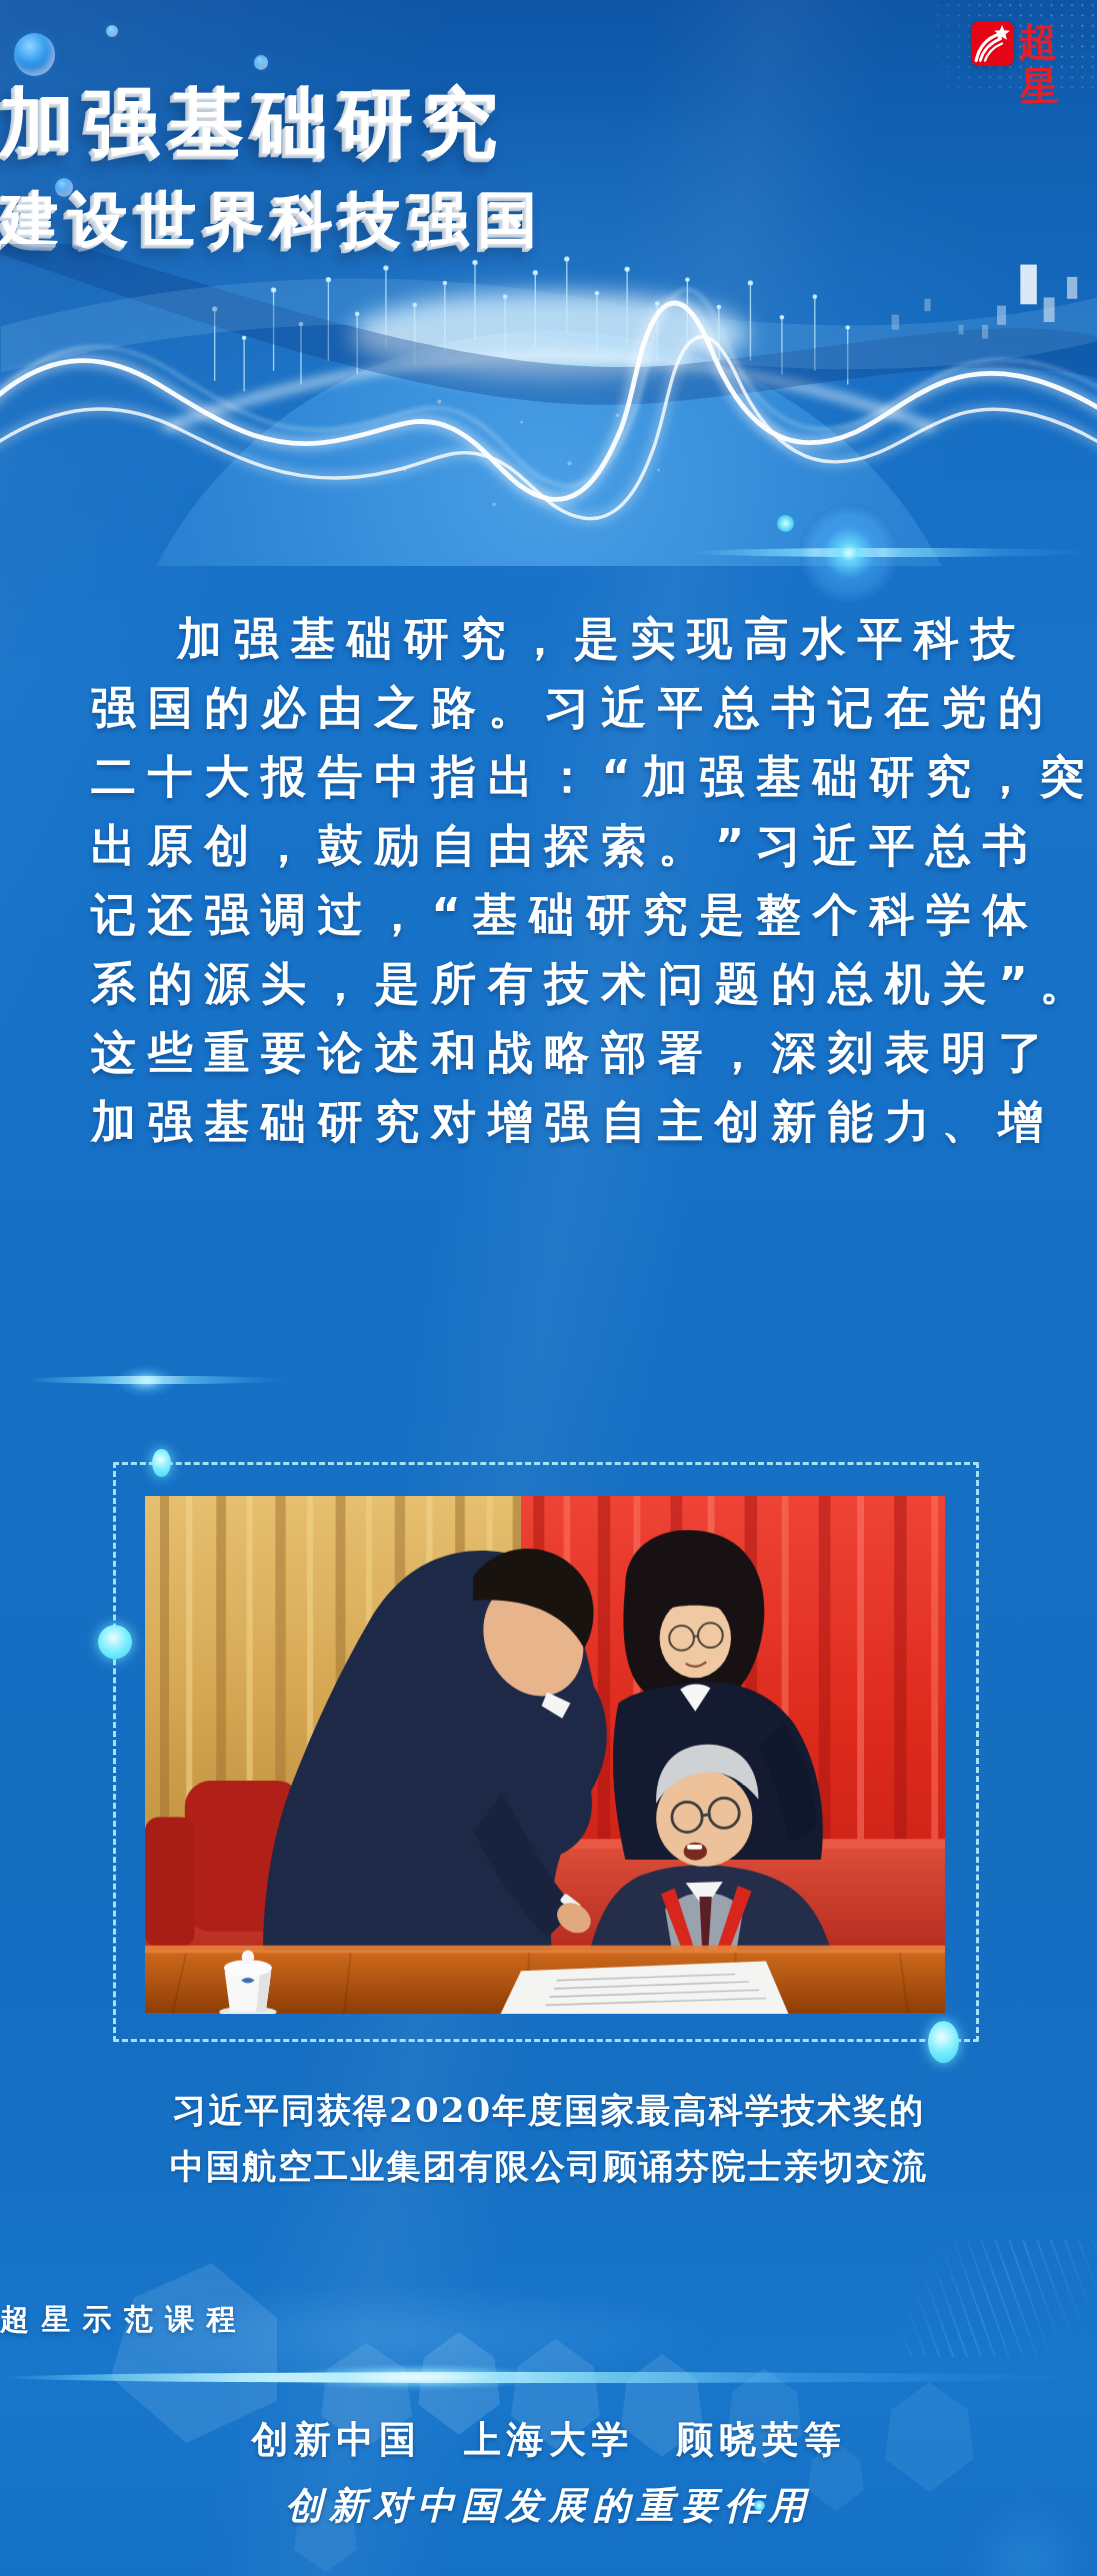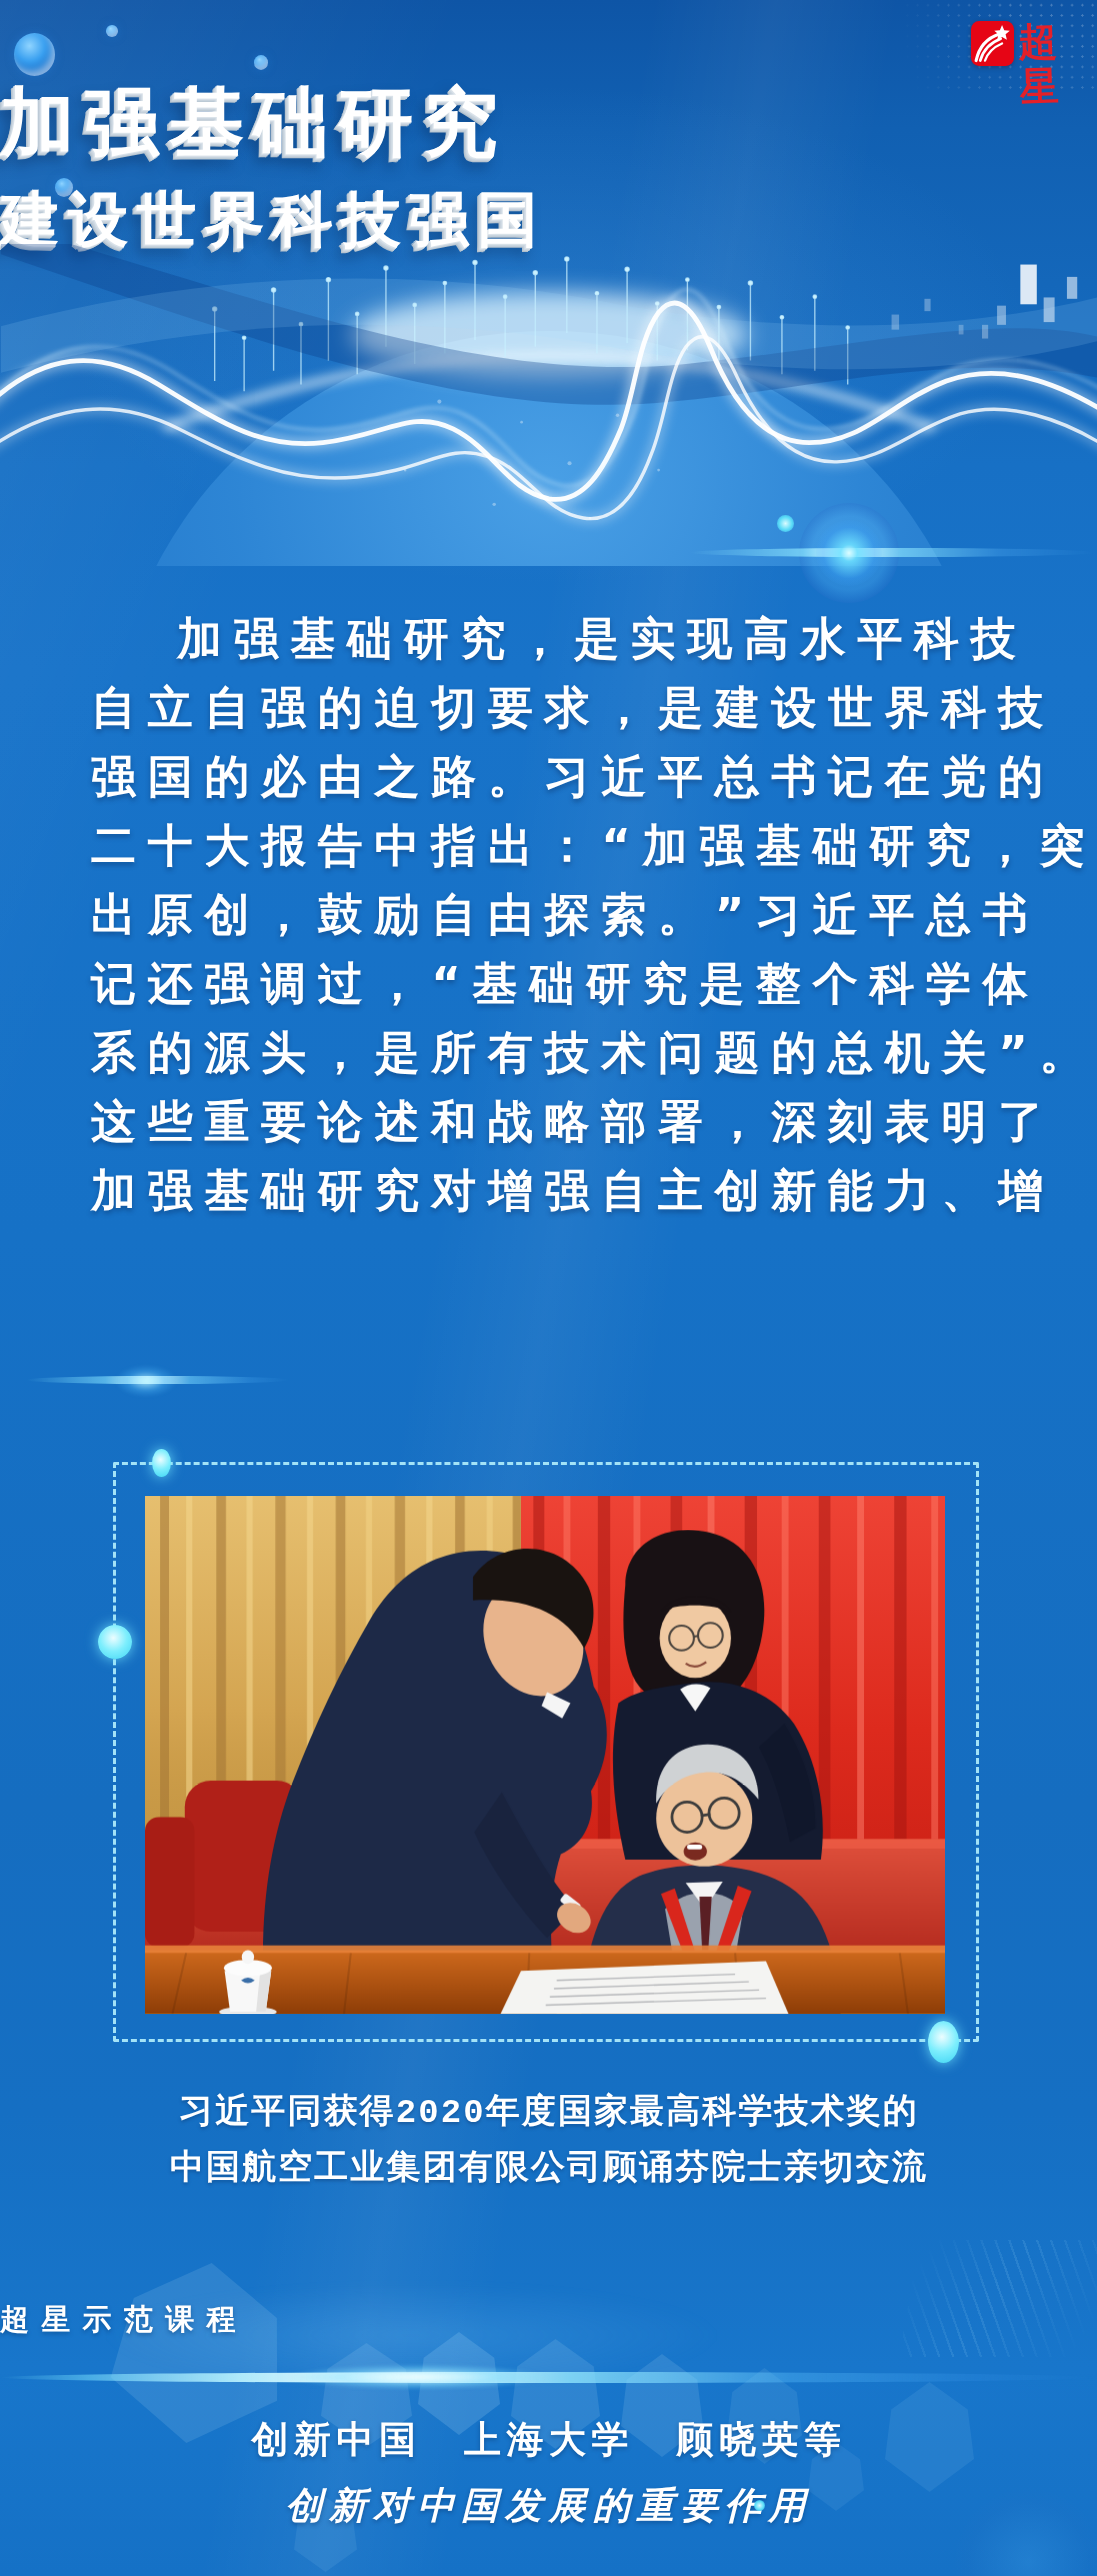--- a/index.html
+++ b/index.html
@@ -66,21 +66,21 @@
     background:radial-gradient(circle at 45% 38%,#ecfdff 0%,#7deefd 48%,#3ed4f4 100%);
     box-shadow:0 0 12.3px rgba(120,235,255,.8);}
   .fd1{left:152px;top:1449px;width:18.5px;height:28px;}
   .fd2{left:98px;top:1625px;width:34px;height:34px;}
   .fd3{left:928px;top:2021px;width:31px;height:42px;}
   .photo{position:absolute;left:145px;top:1496px;width:800px;height:518px;overflow:hidden;background:#c89a45;}
   
   .caption{position:absolute;left:0;width:100%;text-align:center;color:#fff;font-weight:700;
     font-family:"DejaVu Serif","Liberation Serif",serif;font-size:34px;letter-spacing:2.1px;
     text-shadow:0 2.1px 3.4px rgba(10,40,90,.35);white-space:nowrap;}
-  .cap1{top:2088px;font-family:Liberation Mono, monospace;}
+  .cap1{top:2088px;}
   .cap2{top:2144px;}
   
   .f-badge{position:absolute;left:0;top:2300px;width:100%;text-align:left;color:#fff;font-weight:900;
     font-size:29px;letter-spacing:12.3px;text-shadow:0 2.1px 4.1px rgba(6,40,90,.4);}
   .f-info{position:absolute;left:0;top:2415px;width:100%;text-align:center;color:#fff;font-weight:900;
     font-size:37px;letter-spacing:5.5px;text-shadow:0 2.1px 4.1px rgba(6,40,90,.4);}
   .f-topic{position:absolute;left:0;top:2481px;width:100%;text-align:center;color:#fff;font-weight:900;
     font-size:37px;letter-spacing:6.9px;text-shadow:0 2.1px 4.1px rgba(6,40,90,.4);font-style:italic;}
   .bottom-haze{position:absolute;left:103px;top:2284px;width:617px;height:103px;border-radius:50%;
     background:radial-gradient(closest-side,rgba(130,205,255,.20),transparent);filter:blur(5.5px);}
@@ -240,21 +240,20 @@
     </g>
   </svg>
 
   <div class="flare-sphere"></div>
   <div class="flare-line fl-right"></div>
   <div class="flare-core-r"></div>
   <div class="dot-cyan dc1"></div>
 
   <div class="para">
       <div class="para-line">加强基础研究，是实现高水平科技</div>
-      <div class="para-line">自立自强的迫切要求，是建设世界科技</div>
       <div class="para-line">强国的必由之路。习近平总书记在党的</div>
       <div class="para-line">二十大报告中指出：“加强基础研究，突</div>
       <div class="para-line">出原创，鼓励自由探索。”习近平总书</div>
       <div class="para-line">记还强调过，“基础研究是整个科学体</div>
       <div class="para-line">系的源头，是所有技术问题的总机关”。</div>
       <div class="para-line">这些重要论述和战略部署，深刻表明了</div>
       <div class="para-line">加强基础研究对增强自主创新能力、增</div>
     </div>
 
   <div class="flare-line fl-left"></div>

